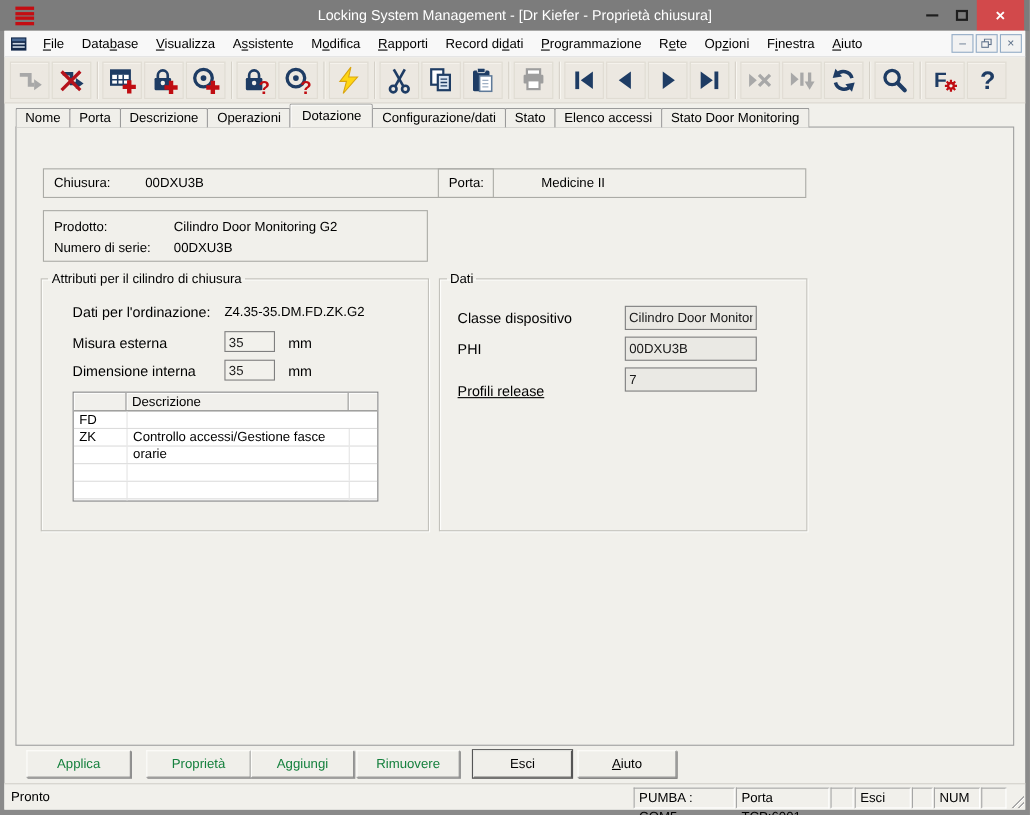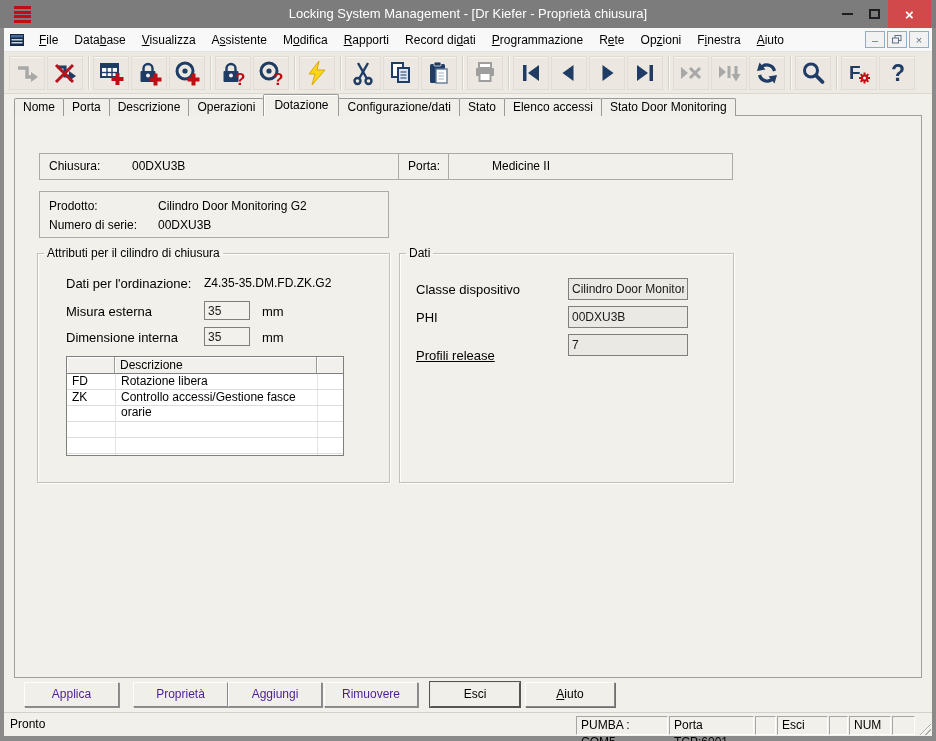--- a/index.html
+++ b/index.html
@@ -73,21 +73,21 @@
   .td { line-height:15px; }
   .td.c1 { width:48px; padding-left:5px; }
   .td.c2 { width:202px; padding-left:5px; border-left:1px solid #E4E4E4; }
   .td.c3 { flex:1; border-left:1px solid #E4E4E4; }
 
   
   .btnrow { position:absolute; left:0; top:588px; width:100%; height:30px; }
   .pbtn { position:absolute; height:25px; background:#F0EFEA; border:1px solid #888;
           border-top-color:#FDFDFB; border-left-color:#FDFDFB; box-shadow:1px 1px 0 #6E6E6E;
           font-family:"Liberation Sans",sans-serif; font-size:12px; color:#000; text-align:center; line-height:23px; }
-  .pbtn.disabled { color:#4c1d95; box-shadow:1px 1px 0 #8E8E8E; }
+  .pbtn.disabled { color:#15803d; box-shadow:1px 1px 0 #8E8E8E; }
   .pbtn.default { border-color:#555; border-top-color:#E8E8E4; border-left-color:#E8E8E4; box-shadow:0 0 0 1px #555; }
 
   
   .statusbar { position:relative; height:24px; background:#F1F0EB; border-top:1px solid #D2D0CA; font-size:12px; }
   .sready { position:absolute; left:6px; top:4px; color:#000; }
   .sseg { position:absolute; top:3px; height:19px; line-height:17px; padding-left:4px;
           border:1px solid; border-color:#A6A6A6 #FFF #FFF #A6A6A6; color:#000; }
   .grip { position:absolute; right:1px; bottom:1px; width:13px; height:13px;
           background:repeating-linear-gradient(135deg, transparent 0 2px, #A9A9A9 2px 3px, #FFF 3px 4px);
           clip-path:polygon(100% 0, 100% 100%, 0 100%); }
@@ -365,21 +365,20 @@
           <span class="grow-lbl" style="left:224px; top:70px;">mm</span>
 
           <div class="attr-table">
             <div class="thead">
               <div class="th c1"></div>
               <div class="th c2">Descrizione</div>
               <div class="th c3"></div>
             </div>
             <div class="trow">
               <div class="td c1">FD</div>
-              <div class="td c2">Rotazione libera</div>
               <div class="td c3"></div>
             </div>
             <div class="trow">
               <div class="td c1">ZK</div>
               <div class="td c2">Controllo accessi/Gestione fasce orarie</div>
               <div class="td c3"></div>
             </div>
             <div class="trow">
                 <div class="td c1"></div>
                 <div class="td c2"></div>

